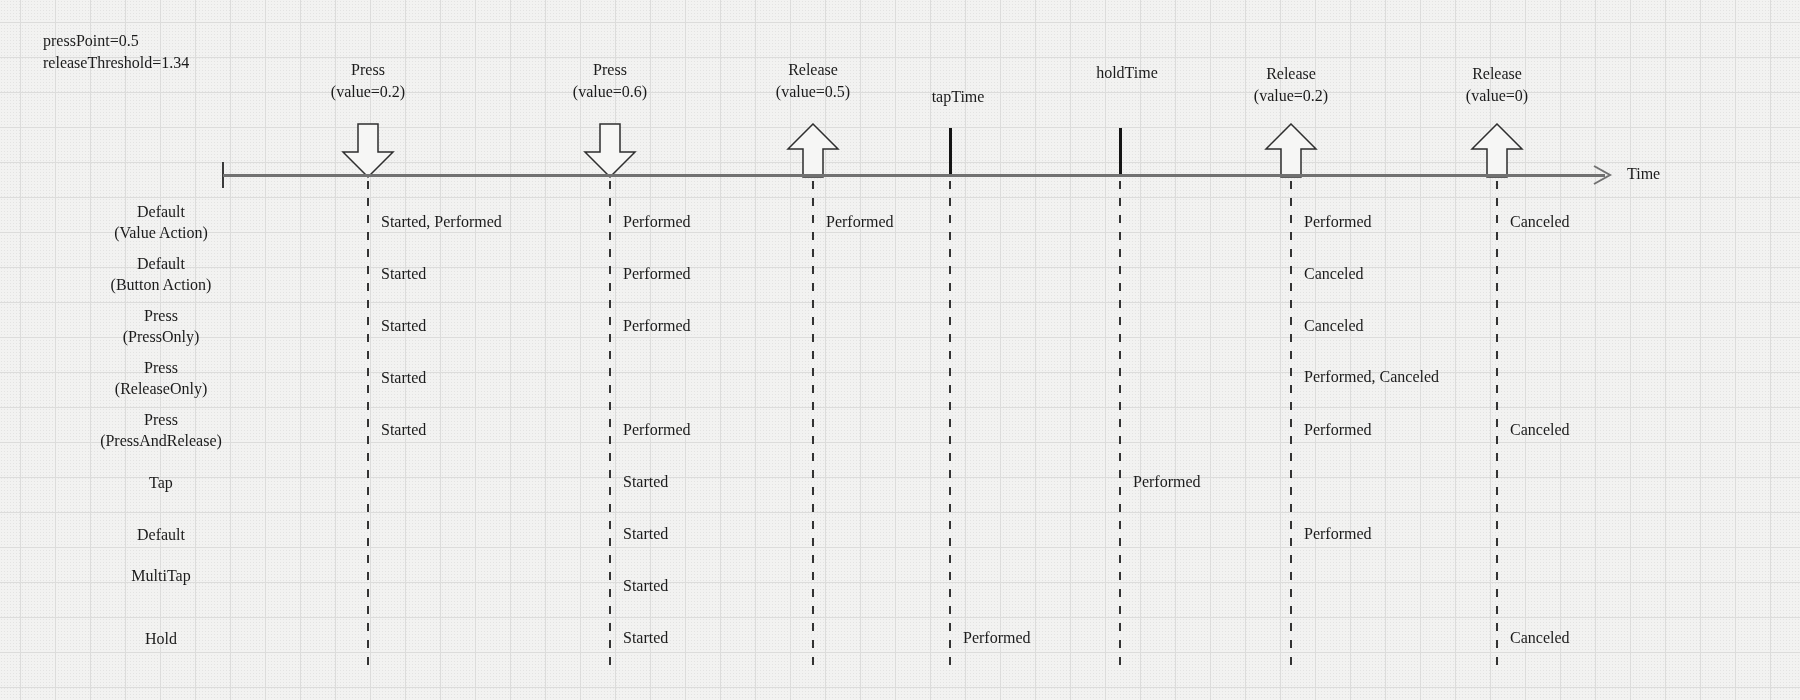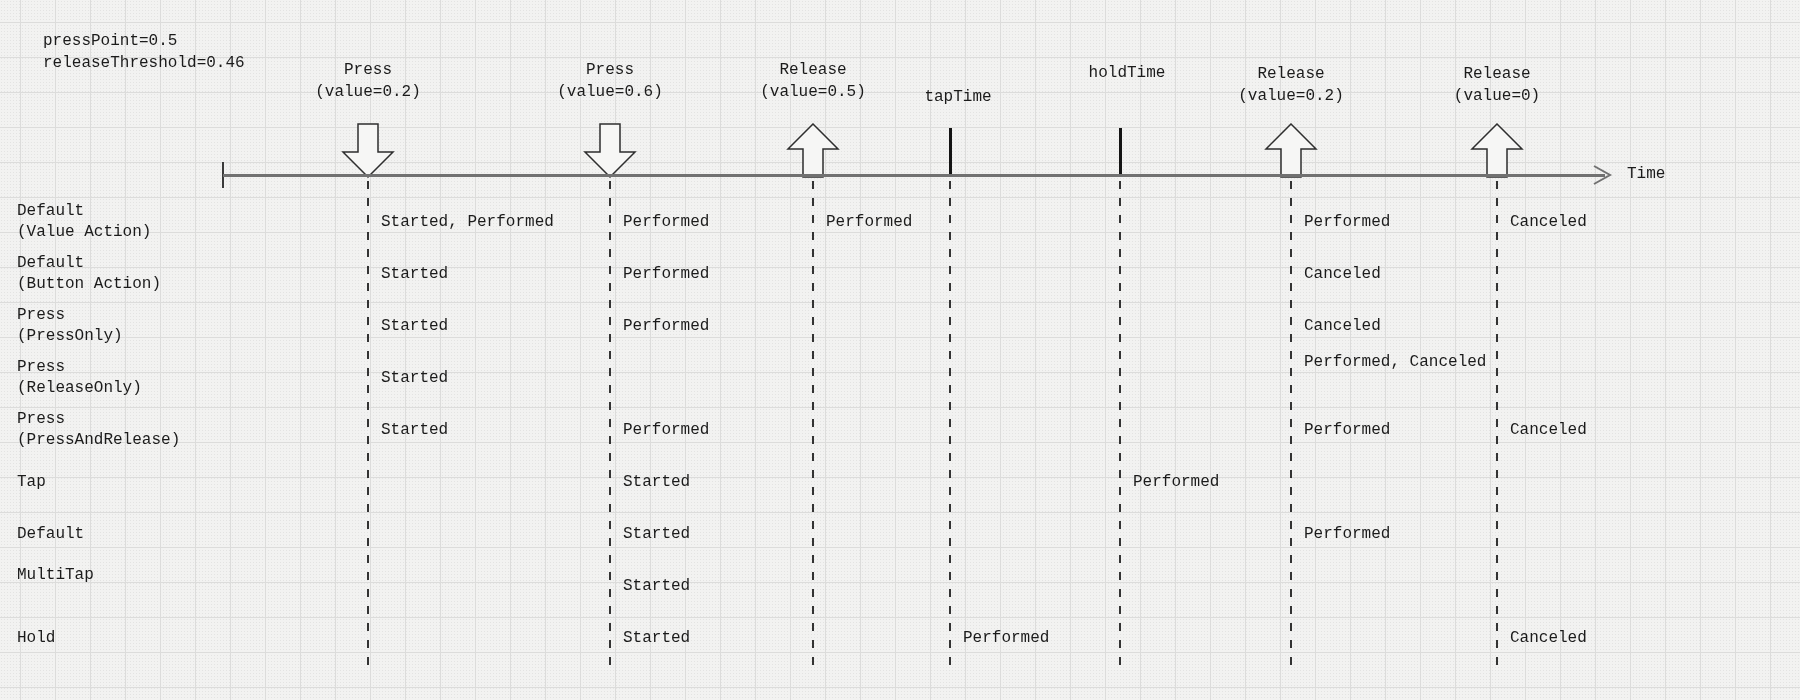--- a/index.html
+++ b/index.html
@@ -1,51 +1,51 @@
 <!DOCTYPE html>
 <html><head>
 <meta charset="utf-8">
 <style>
   html,body{margin:0;padding:0;background:#e8e8e7;}
   .canvas{
     position:relative;
     width:1800px;height:700px;
     overflow:hidden;
-    font-family:Liberation Mono, monospace;
+    font-family:Liberation Serif, serif;
     font-size:16px;
     color:#1b1b1b;
     background-color:#f2f2f1;
     background-image:
       linear-gradient(to right, #dcdcdb 1px, transparent 1px),
       linear-gradient(to bottom, #dcdcdb 1px, transparent 1px),
       radial-gradient(circle, #e3e3e2 0.7px, transparent 0.9px);
     background-size: 35px 35px, 35px 35px, 3px 3px;
     background-position: 20px 22px, 20px 22px, 0 0;
   }
   .params{position:absolute;left:43px;top:30px;line-height:22px;white-space:nowrap;}
   .hdr{position:absolute;width:170px;text-align:center;line-height:22px;}
-  .rowlabel{position:absolute;left:17px;width:270px;line-height:21px;}
+  .rowlabel{position:absolute;left:26px;width:270px;text-align:center;line-height:21px;}
   .cell{position:absolute;line-height:22px;white-space:nowrap;}
   .timeline-line{position:absolute;left:223px;top:174px;width:1382px;height:3px;background:#717171;}
   .origin-tick{position:absolute;left:222px;top:162px;width:2px;height:26px;background:#3a3a3a;}
   .time-label{position:absolute;left:1627px;top:163px;line-height:22px;}
   .guide{position:absolute;top:181px;width:2px;height:484px;
     background:repeating-linear-gradient(to bottom,#333 0px,#333 8px,transparent 8px,transparent 17px);}
   .tickmark{position:absolute;top:128px;width:3px;height:49px;background:#141414;}
   .arrow{position:absolute;top:123px;}
   .ah{position:absolute;left:1590px;top:164px;}
 </style>
 </head>
 <body>
 
 <div class="canvas">
 
   <div class="params">
     <div>pressPoint=0.5</div>
-    <div>releaseThreshold=0.46</div>
+    <div>releaseThreshold=1.34</div>
   </div>
 
   <div class="hdr" style="left:283px;top:59px">
     <div>Press</div>
     <div>(value=0.2)</div>
   </div>
   <div class="hdr" style="left:525px;top:59px">
     <div>Press</div>
     <div>(value=0.6)</div>
   </div>
@@ -143,21 +143,21 @@
 
   <div class="cell" style="left:381px;top:263px">Started</div>
   <div class="cell" style="left:623px;top:263px">Performed</div>
   <div class="cell" style="left:1304px;top:263px">Canceled</div>
 
   <div class="cell" style="left:381px;top:315px">Started</div>
   <div class="cell" style="left:623px;top:315px">Performed</div>
   <div class="cell" style="left:1304px;top:315px">Canceled</div>
 
   <div class="cell" style="left:381px;top:367px">Started</div>
-  <div class="cell" style="left:1304px;top:351px">Performed, Canceled</div>
+  <div class="cell" style="left:1304px;top:366px">Performed, Canceled</div>
 
   <div class="cell" style="left:381px;top:419px">Started</div>
   <div class="cell" style="left:623px;top:419px">Performed</div>
   <div class="cell" style="left:1304px;top:419px">Performed</div>
   <div class="cell" style="left:1510px;top:419px">Canceled</div>
 
   <div class="cell" style="left:623px;top:471px">Started</div>
   <div class="cell" style="left:1133px;top:471px">Performed</div>
 
   <div class="cell" style="left:623px;top:523px">Started</div>

